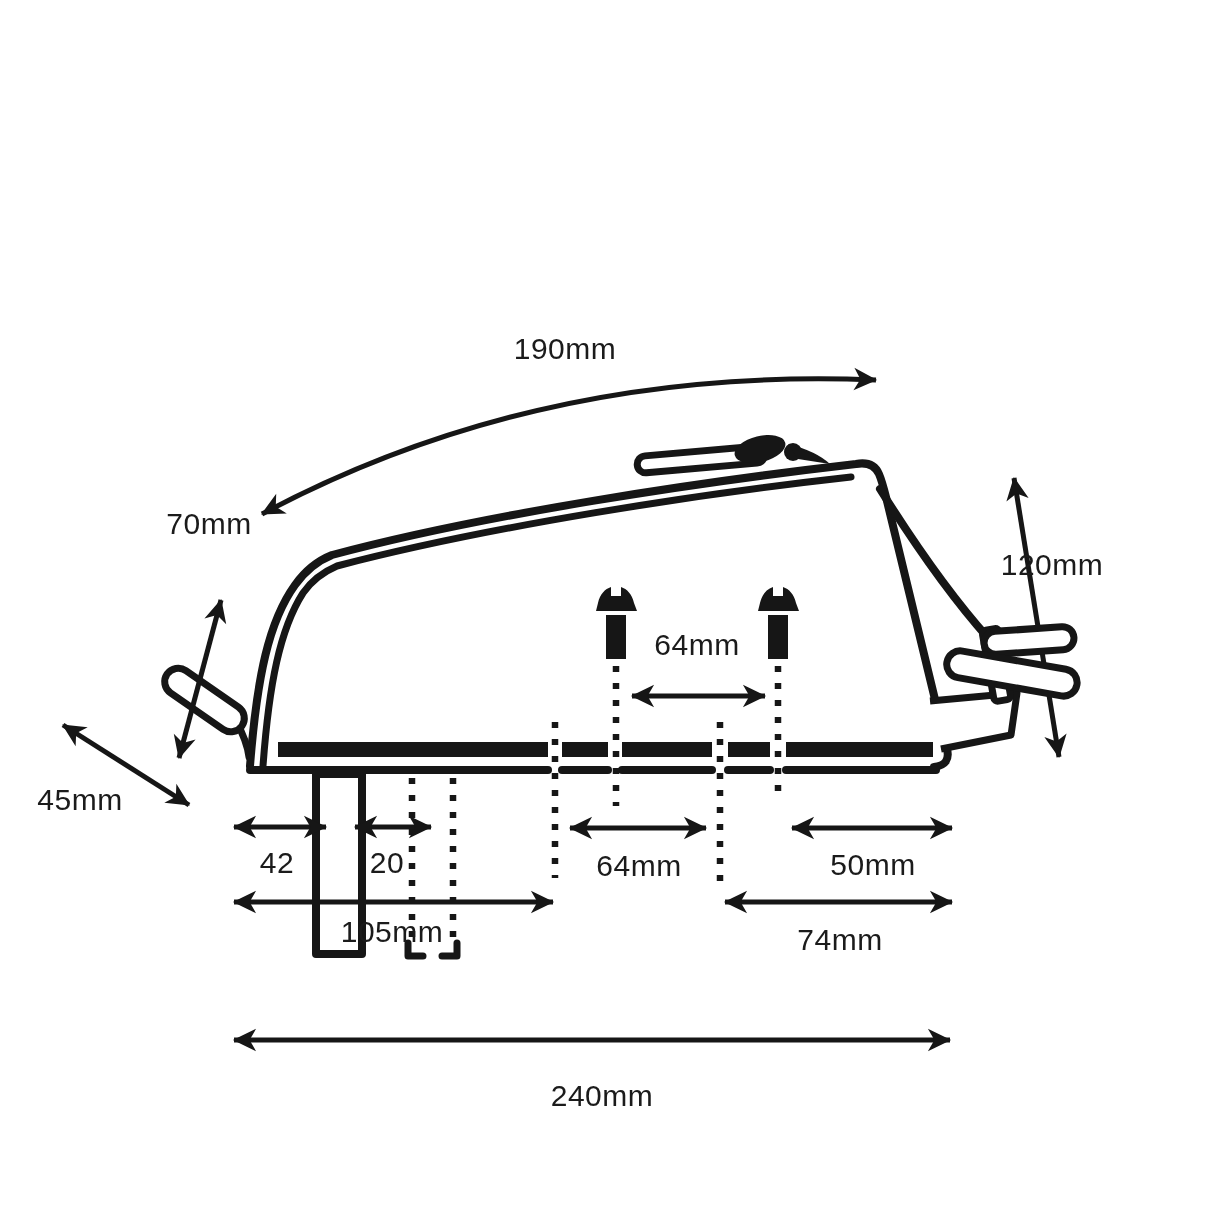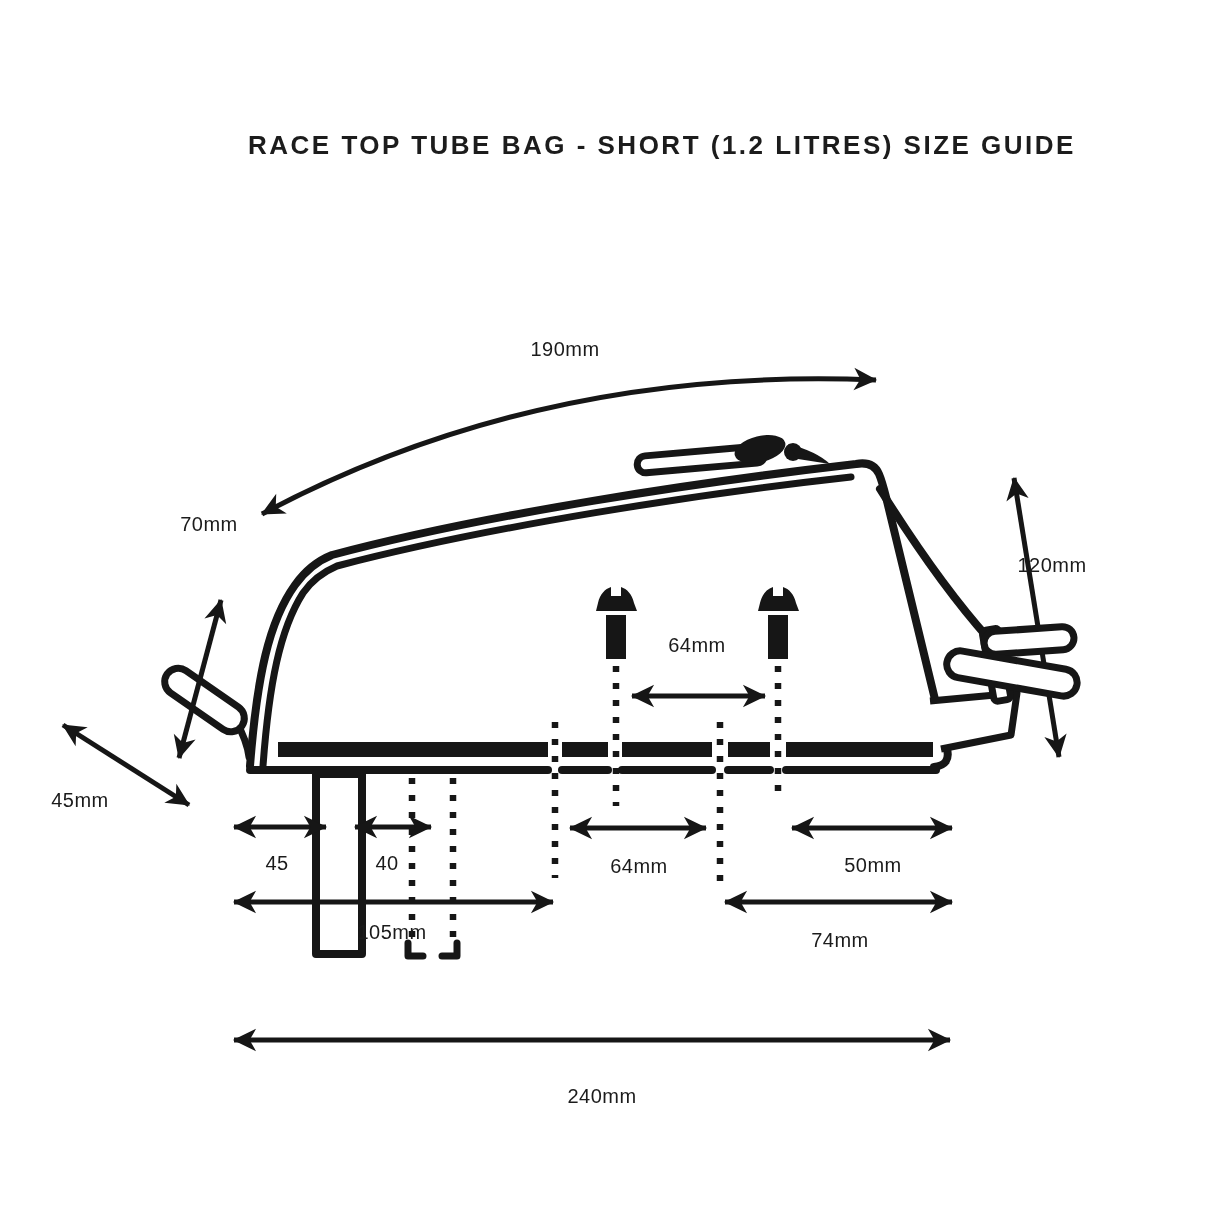--- a/index.html
+++ b/index.html
@@ -2,21 +2,21 @@
 <html><head>
 <meta charset="utf-8">
 <style>
   html,body{margin:0;padding:0;background:#ffffff;}
   #stage{position:relative;width:1214px;height:1214px;background:#ffffff;overflow:hidden;
          font-family:"Liberation Sans",sans-serif;}
   #art{position:absolute;left:0;top:0;}
   .title{position:absolute;transform:translate(-50%,-50%);white-space:nowrap;
          font-weight:bold;font-size:26px;letter-spacing:2.5px;color:#1c1c1c;}
   .lbl{position:absolute;transform:translate(-50%,-50%);white-space:nowrap;
-       font-weight:500;font-size:20px;letter-spacing:.5px;color:#1b1b1b;}
+       font-weight:500;font-size:30px;letter-spacing:.5px;color:#1b1b1b;}
   svg .ln{stroke:#161616;fill:none;stroke-linecap:round;stroke-linejoin:round;}
   svg .fillw{fill:#ffffff;stroke:#161616;stroke-linejoin:round;}
   svg .ink{fill:#161616;stroke:none;}
   svg .dim{stroke:#161616;fill:none;stroke-width:5;}
   svg .dot{stroke:#161616;fill:none;stroke-width:6.5;stroke-dasharray:6 11;stroke-linecap:butt;}
 </style>
 </head>
 <body>
 
 <div id="stage">
@@ -112,27 +112,26 @@
       <line class="dim" x1="234" y1="827" x2="326" y2="827" marker-start="url(#arrow)" marker-end="url(#arrow)"></line>
       <line class="dim" x1="355" y1="827" x2="431" y2="827" marker-start="url(#arrow)" marker-end="url(#arrow)"></line>
       <line class="dim" x1="570" y1="828" x2="706" y2="828" marker-start="url(#arrow)" marker-end="url(#arrow)"></line>
       <line class="dim" x1="792" y1="828" x2="952" y2="828" marker-start="url(#arrow)" marker-end="url(#arrow)"></line>
       <line class="dim" x1="725" y1="902" x2="952" y2="902" marker-start="url(#arrow)" marker-end="url(#arrow)"></line>
       <line class="dim" x1="234" y1="902" x2="553" y2="902" marker-start="url(#arrow)" marker-end="url(#arrow)"></line>
       <line class="dim" x1="234" y1="1040" x2="950" y2="1040" marker-start="url(#arrow)" marker-end="url(#arrow)"></line>
     </g>
   </svg>
 
-  <div class="title" style="left:662px;top:145px">RACE TOP TUBE BAG - SHORT (1.2 LITRES) SIZE GUIDE</div>
 
   <div class="lbl" style="left:565px;top:349px">190mm</div>
   <div class="lbl" style="left:209px;top:524px">70mm</div>
   <div class="lbl" style="left:1052px;top:565px">120mm</div>
   <div class="lbl" style="left:80px;top:800px">45mm</div>
   <div class="lbl" style="left:697px;top:645px">64mm</div>
-  <div class="lbl" style="left:277px;top:863px">45</div>
-  <div class="lbl" style="left:387px;top:863px">40</div>
+  <div class="lbl" style="left:277px;top:863px">42</div>
+  <div class="lbl" style="left:387px;top:863px">20</div>
   <div class="lbl" style="left:639px;top:866px">64mm</div>
   <div class="lbl" style="left:873px;top:865px">50mm</div>
   <div class="lbl" style="left:840px;top:940px">74mm</div>
   <div class="lbl" style="left:392px;top:932px">105mm</div>
   <div class="lbl" style="left:602px;top:1096px">240mm</div>
 </div>
 
 </body></html>

